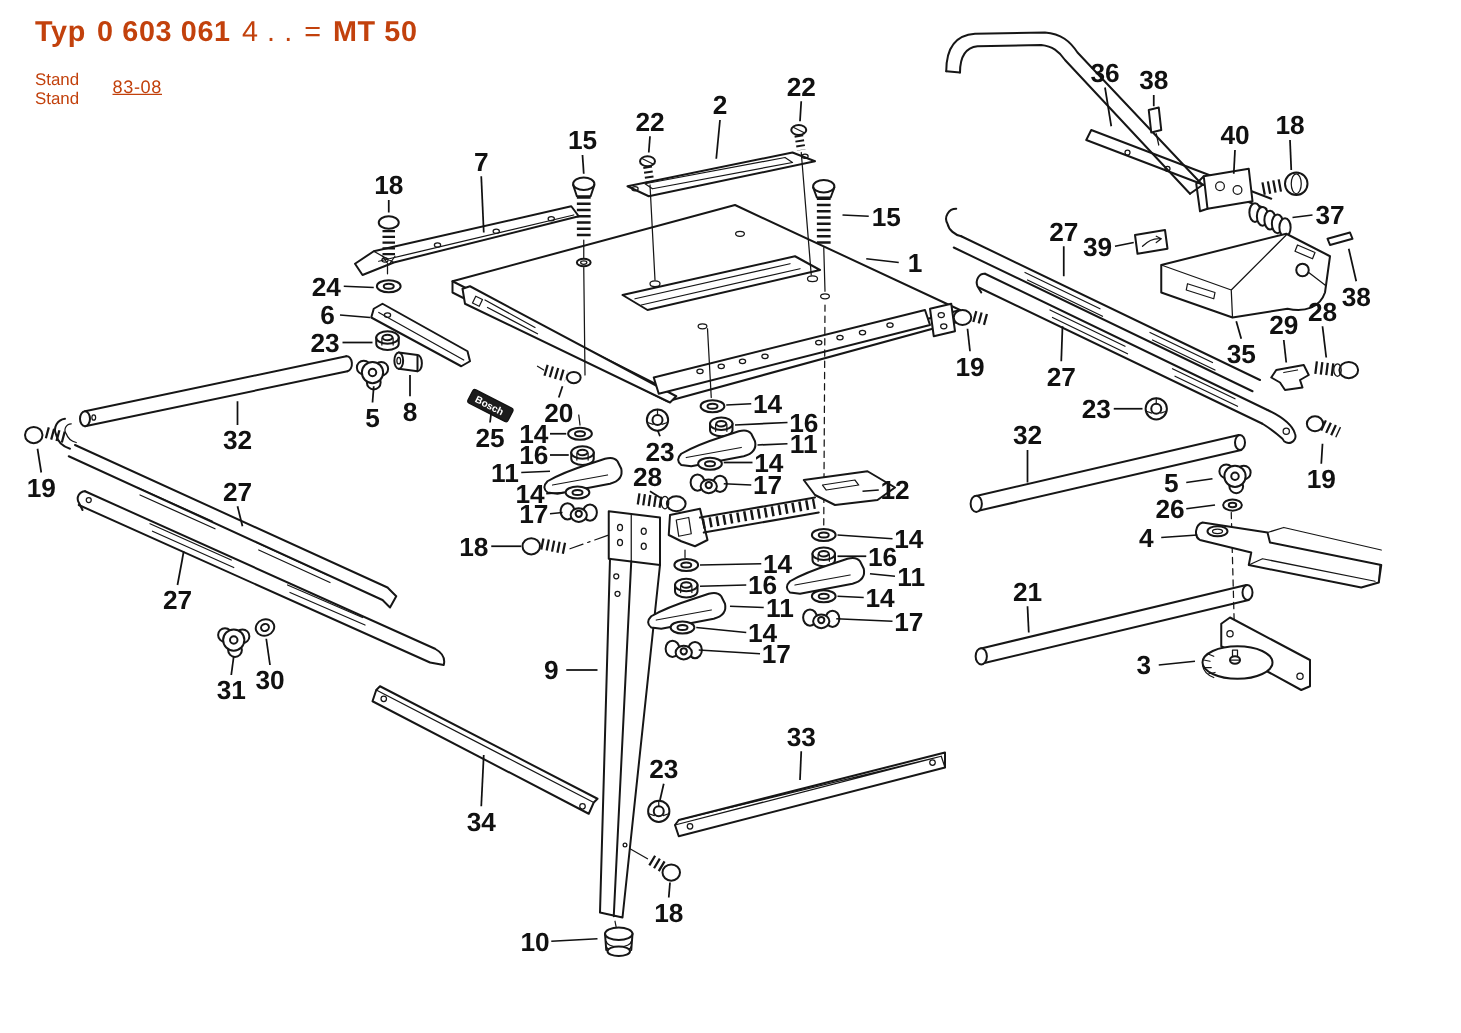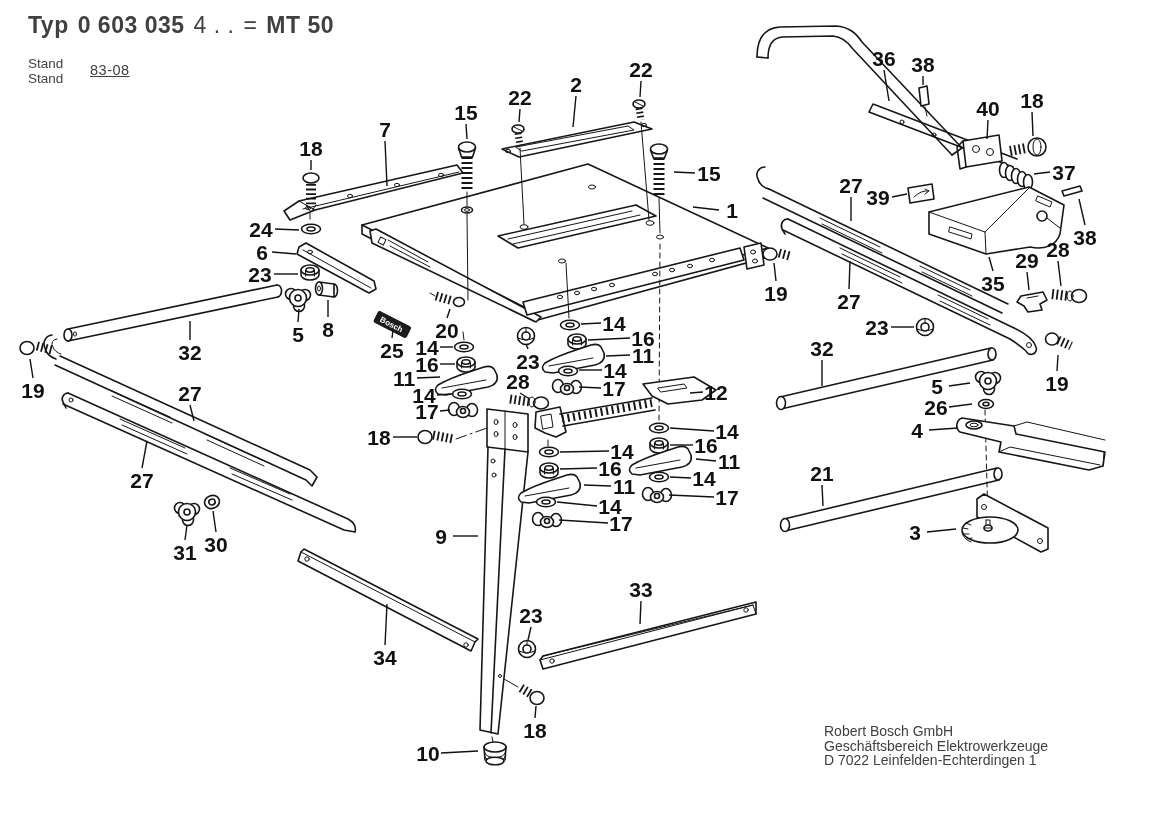--- a/index.html
+++ b/index.html
@@ -1,17 +1,17 @@
 <!DOCTYPE html>
 <html><head>
 <meta charset="utf-8">
 <style>
   html,body{margin:0;padding:0;background:#e8e8e8;}
   #page{position:relative;width:1169px;height:826px;background:#ffffff;overflow:hidden;
-        font-family:"Liberation Sans", sans-serif;color:#404040;}
+        font-family:"Liberation Sans", sans-serif;color:#c2410c;}
   #title-row{position:absolute;left:28px;top:12px;display:flex;align-items:baseline;
              font-size:23px;letter-spacing:.5px;white-space:nowrap;}
   #title-row .b{font-weight:bold;}
   #title-row span{margin-right:9px;}
   #stand-block{position:absolute;left:28px;top:56px;font-size:13.5px;line-height:15px;text-align:right;}
   #issue-value{position:absolute;left:90px;top:62px;font-size:14.5px;letter-spacing:.5px;text-decoration:underline;}
   #footer-notes{position:absolute;left:826px;top:652px;font-size:14px;line-height:14.8px;}
   #footer-company{position:absolute;left:824px;top:724px;font-size:14px;line-height:14.6px;}
   svg{position:absolute;left:0;top:0;}
   #labels-layer text{font-family:"Liberation Sans",sans-serif;font-size:21px;font-weight:bold;
@@ -23,21 +23,21 @@
   .rib{stroke:#161616;fill:none;}
   #sticker-text{font-family:"Liberation Sans",sans-serif;font-size:8px;font-weight:bold;fill:#fff;}
 </style>
 </head>
 <body>
 
 <div id="page">
 
   <div id="title-row">
     <span class="b">Typ</span>
-    <span class="b">0 603 035</span>
+    <span class="b">0 603 061</span>
     <span>4 . .</span>
     <span>=</span>
     <span class="b">MT 50</span>
   </div>
   <div id="stand-block">
     <div>Stand</div>
     <div>Stand</div>
   </div>
   <div id="issue-value">83-08</div>
 
@@ -554,19 +554,14 @@
         <text x="917" y="437.5">4</text>
         <line x1="822" y1="485" x2="823" y2="506"></line>
         <text x="822" y="480.5">21</text>
         <line x1="927" y1="532" x2="956" y2="529"></line>
         <text x="915" y="539.5">3</text>
         <line x1="1057" y1="371" x2="1058" y2="355"></line>
         <text x="1057" y="390.5">19</text>
       </g>
   </svg>
 
-  <div id="footer-company">
-    <div>Robert Bosch GmbH</div>
-    <div>Geschäftsbereich Elektrowerkzeuge</div>
-    <div>D 7022 Leinfelden-Echterdingen 1</div>
-  </div>
 
 </div>
 
 </body></html>

